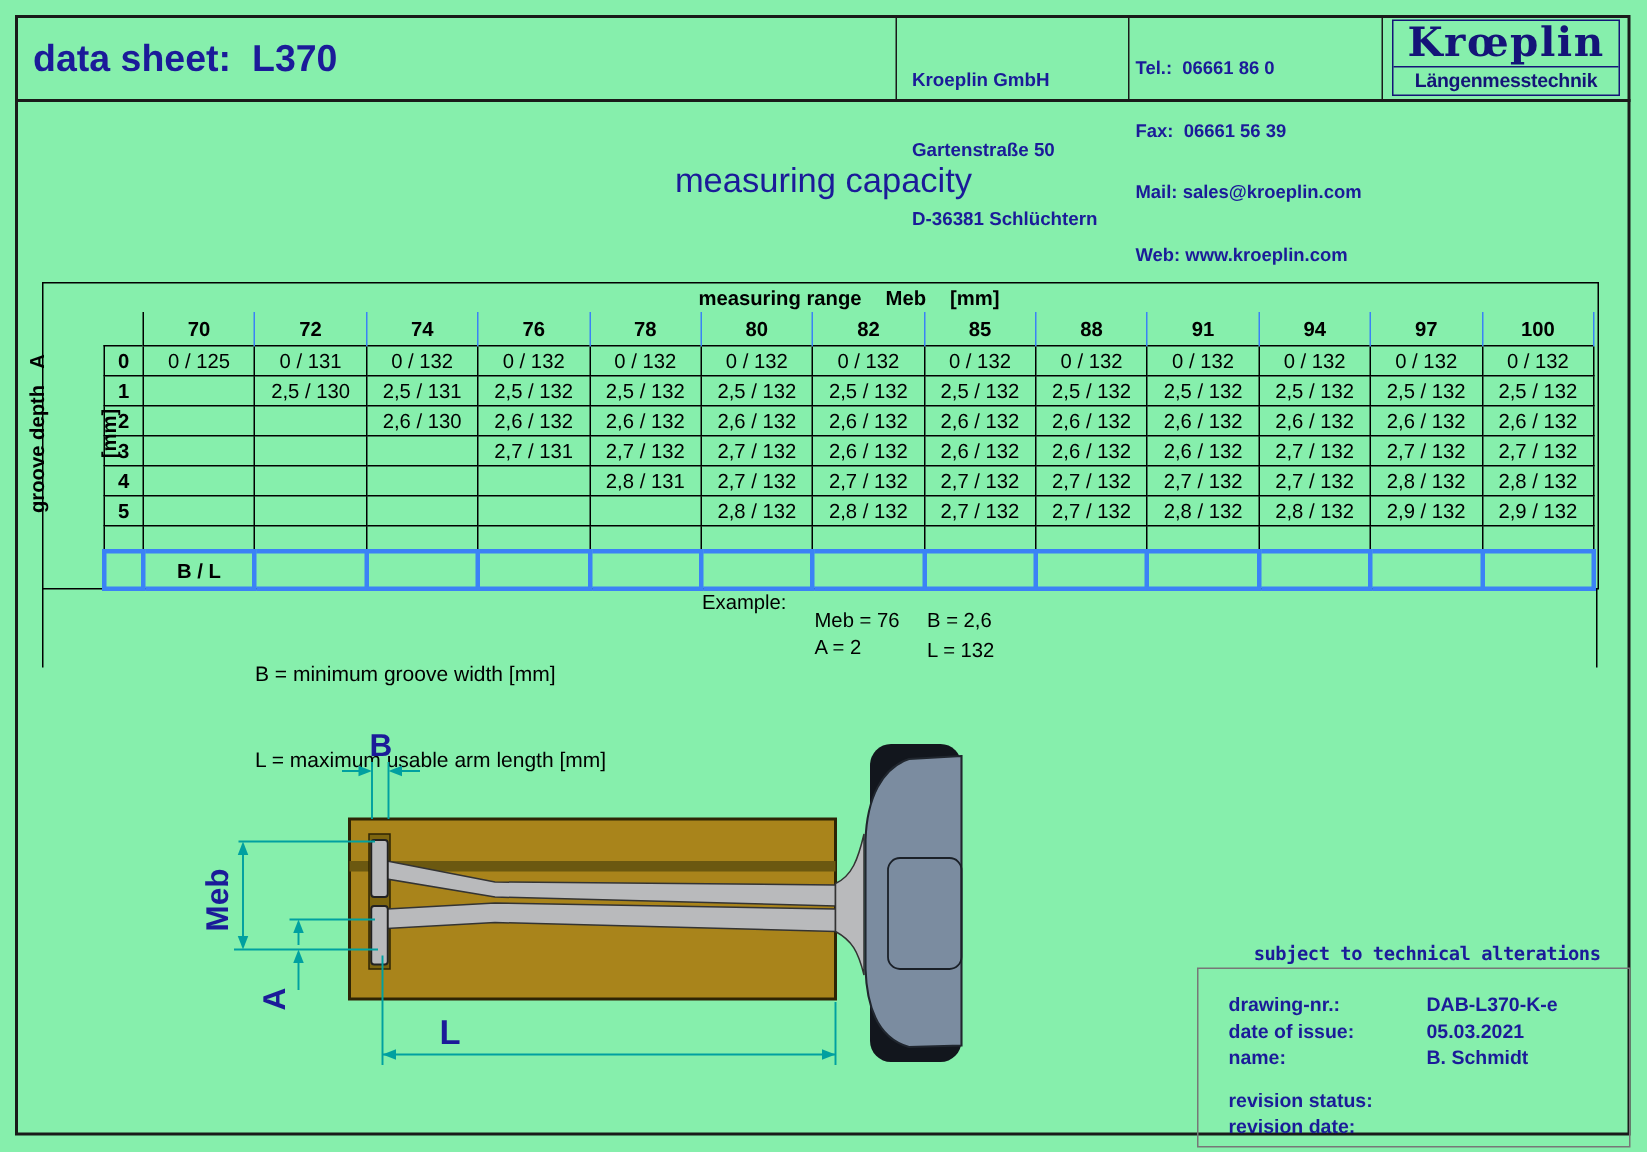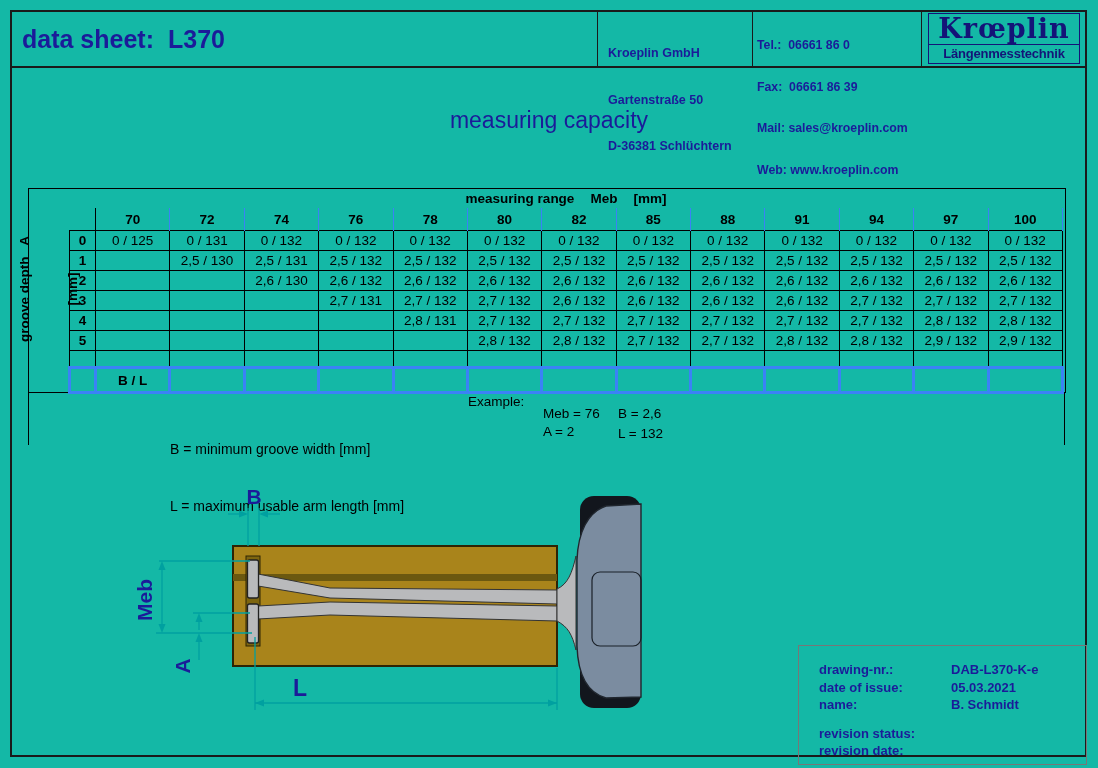--- a/index.html
+++ b/index.html
@@ -1,16 +1,16 @@
 <!DOCTYPE html>
 <html><head>
 <meta charset="utf-8">
 <style>
   html,body{margin:0;padding:0;background:#fff;}
-  .page{position:relative;width:1098px;height:768px;background:#14b8a6;overflow:hidden;
+  .page{position:relative;width:1098px;height:768px;background:#86efac;overflow:hidden;
         font-family:"Liberation Sans",sans-serif;color:#000;}
   .abs{position:absolute;}
   
   .frame{left:10px;top:10px;width:1077px;height:747px;border:2px solid #1a1a1a;box-sizing:border-box;}
   .hdr-bottom{left:10px;top:66px;width:1077px;height:0;border-top:2px solid #1a1a1a;}
   .hdr-div{top:10px;height:56px;width:0;border-left:1.5px solid #1a1a1a;}
   .navy{color:#1b1b99;}
   .hdr-title{left:22px;top:25px;font-size:25px;font-weight:bold;white-space:pre;}
   .hdr-title .val{margin-left:14px;}
   .addr{left:608px;top:15px;font-size:12.5px;font-weight:bold;line-height:15.5px;white-space:pre;}
@@ -66,21 +66,21 @@
   <div class="abs hdr-title navy"><span>data sheet:</span><span class="val">L370</span></div>
 
   <div class="abs addr navy">
     <div>Kroeplin GmbH</div>
     <div>Gartenstraße 50</div>
     <div>D-36381 Schlüchtern</div>
   </div>
 
   <div class="abs contact navy">
     <div>Tel.:  06661 86 0</div>
-    <div>Fax:  06661 86 39</div>
+    <div>Fax:  06661 56 39</div>
     <div>Mail: sales@kroeplin.com</div>
     <div>Web: www.kroeplin.com</div>
   </div>
 
   <div class="abs logo-box">
     <div class="logo-brand">Krœplin</div>
     <div class="logo-sub">Längenmesstechnik</div>
   </div>
 
   <div class="abs main-title navy">measuring capacity</div>
@@ -308,20 +308,21 @@
     <g stroke="#00A0A0" stroke-width="1.3">
       <line x1="255" y1="637" x2="255" y2="710"></line>
         <line x1="557" y1="668" x2="557" y2="710"></line>
       <line x1="255" y1="703" x2="557" y2="703"></line>
     </g>
     <polygon points="255,703 264,699.5 264,706.5" fill="#00A0A0"></polygon>
     <polygon points="557,703 548,699.5 548,706.5" fill="#00A0A0"></polygon>
     <text x="300" y="696" text-anchor="middle" font-size="23" font-weight="bold" fill="#1b1b99">L</text>
   </svg>
 
+  <div class="abs note">subject to technical alterations</div>
   <div class="abs fbox">
     <div id="f-fields">
         <div class="f-row">
           <span class="fl">drawing-nr.:</span>
           <span>DAB-L370-K-e</span>
         </div>
         <div class="f-row">
           <span class="fl">date of issue:</span>
           <span>05.03.2021</span>
         </div>

